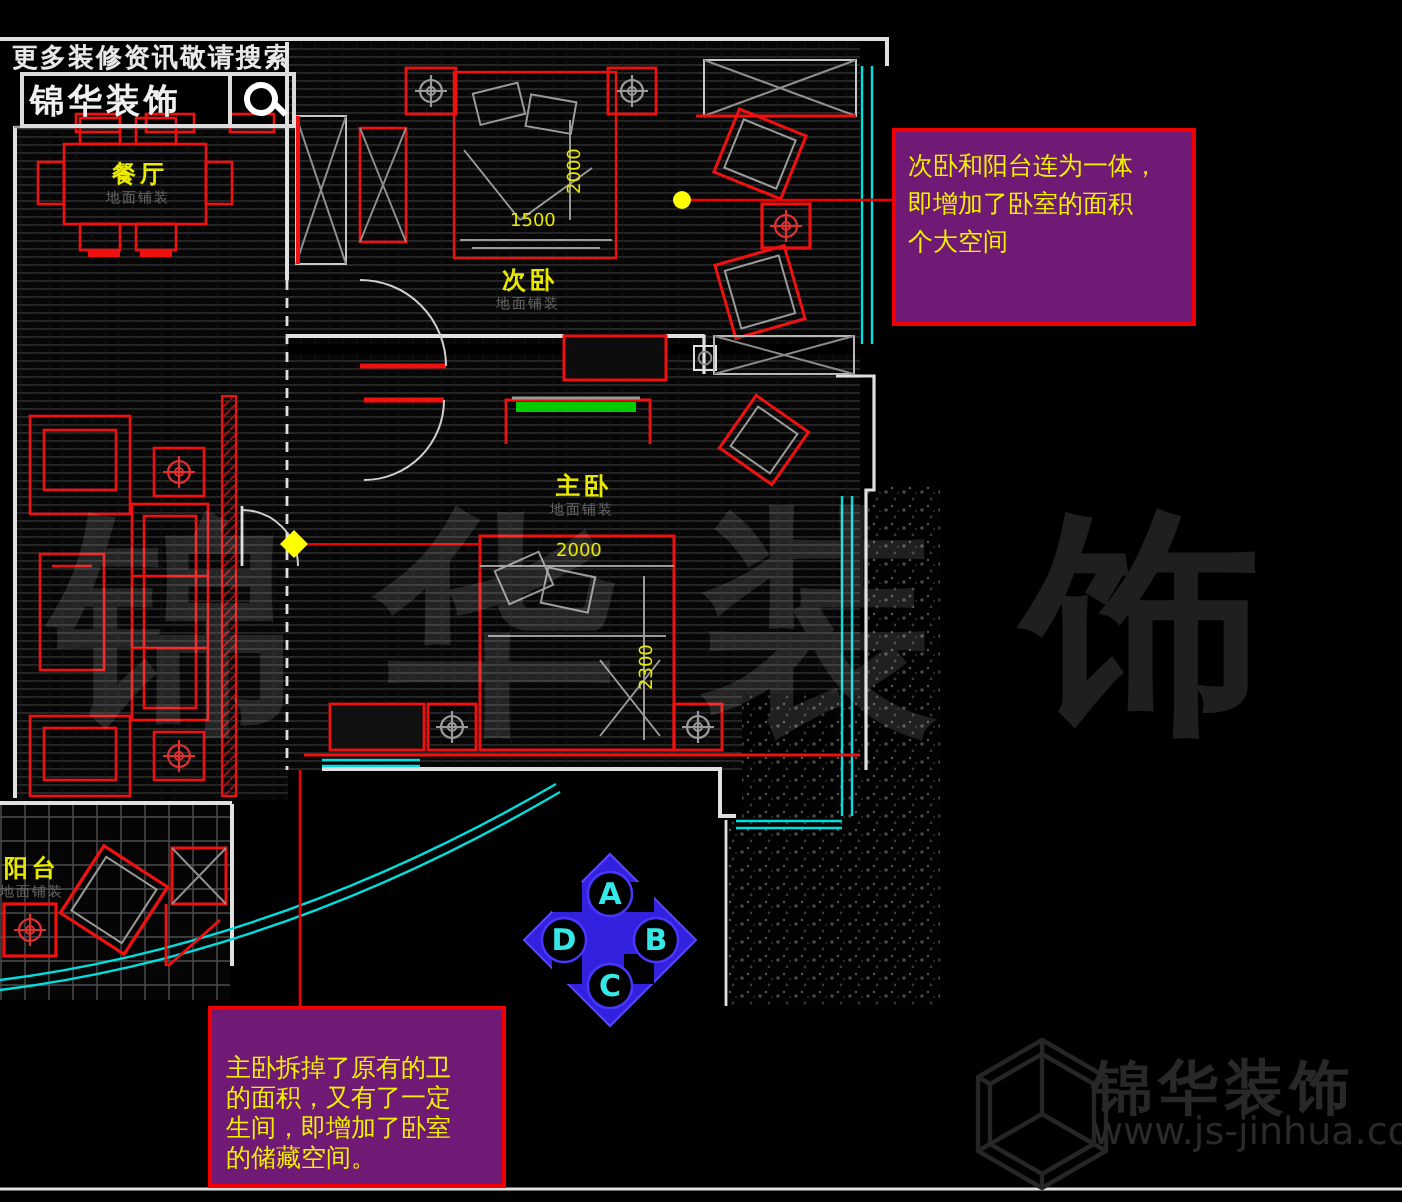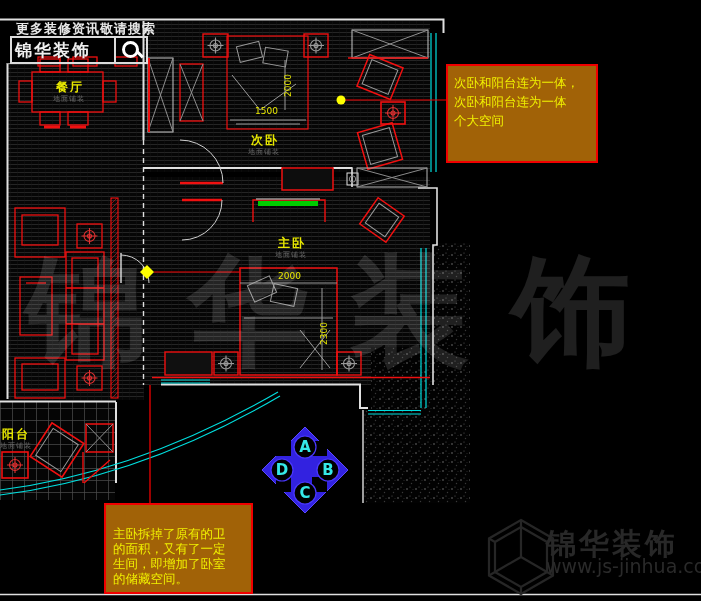--- a/index.html
+++ b/index.html
@@ -1,37 +1,37 @@
 <!DOCTYPE html>
 <html><head>
 <meta charset="utf-8">
 <style>
   html,body{margin:0;padding:0;background:#000;}
   #stage{position:relative;width:701px;height:601px;background:#000;overflow:hidden;
          font-family:"DejaVu Sans","Liberation Sans",sans-serif;}
   .abs{position:absolute;}
   .txt{position:absolute;white-space:nowrap;}
   
-  .search-hint{left:16px;top:20px;color:#e8e8e8;font-size:13px;font-weight:bold;letter-spacing:1px;}
+  .search-hint{left:6px;top:20px;color:#e8e8e8;font-size:13px;font-weight:bold;letter-spacing:1px;}
   .search-box{left:10px;top:36px;width:134px;height:24px;border:2px solid #dcdcdc;display:flex;align-items:center;}
   .search-brand{flex:1;color:#efefef;font-size:17px;font-weight:bold;letter-spacing:2px;padding-left:3px;}
   .search-div{width:2px;height:24px;background:#dcdcdc;}
   .mag{position:relative;width:30px;height:24px;}
   .mag .lens{position:absolute;left:6px;top:3px;width:11px;height:11px;border:3px solid #fff;border-radius:50%;}
   .mag .handle{position:absolute;left:20px;top:15px;width:8px;height:3px;background:#fff;transform:rotate(45deg);}
   
   .watermark{left:26px;top:232px;font-family:"DejaVu Serif","Liberation Serif",serif;
              font-size:120px;font-weight:bold;color:rgba(255,255,255,0.12);letter-spacing:42px;}
   
   .room{color:#e8e800;font-size:12px;font-weight:bold;letter-spacing:2px;text-align:right;}
   .sub{color:#6a6a6a;font-size:7px;letter-spacing:1px;text-align:center;}
   .dim{color:#e8e800;font-size:9px;}
   .vdim{transform:rotate(-90deg);transform-origin:0 0;}
   
-  .note{position:absolute;border:2px solid #f00000;color:#f0f000;font-size:12.5px;background:#a16207;}
+  .note{position:absolute;border:2px solid #f00000;color:#f0f000;font-size:12.5px;background:#701a75;}
   .note div{white-space:nowrap;}
   .note-balcony{left:446px;top:64px;width:142px;height:88px;padding:7px 0 0 6px;line-height:19px;}
   .note-master{left:104px;top:503px;width:138px;height:66px;padding:21px 0 0 7px;line-height:15px;}
   
   .cletter{color:#35e8e8;font-size:15px;font-weight:bold;width:18px;text-align:center;}
   
   .f-brand{left:546px;top:524px;color:#282828;font-size:30px;font-weight:bold;letter-spacing:3px;
            font-family:"DejaVu Serif","Liberation Serif",serif;}
   .f-url{left:546px;top:555px;color:#2a2a2a;font-size:19px;font-family:"DejaVu Sans","Liberation Sans",sans-serif;}
 </style>
@@ -268,21 +268,21 @@
   <div class="txt room" style="left:2px;top:426px">阳台</div>
   <div class="txt sub" style="left:0px;top:441px">地面铺装</div>
 
   <div class="txt dim" style="left:255px;top:106px">1500</div>
   <div class="txt dim vdim" style="left:283px;top:97px">2000</div>
   <div class="txt dim" style="left:278px;top:271px">2000</div>
   <div class="txt dim vdim" style="left:319px;top:345px">2300</div>
 
   <div class="note note-balcony">
     <div>次卧和阳台连为一体，</div>
-    <div>次卧和阳台连为一体</div>
+    <div>即增加了卧室的面积</div>
     <div>个大空间</div>
   </div>
   <div class="note note-master">
     <div>主卧拆掉了原有的卫</div>
     <div>的面积，又有了一定</div>
     <div>生间，即增加了卧室</div>
     <div>的储藏空间。</div>
   </div>
 
   <div class="txt cletter" style="left:296px;top:438px">A</div>

